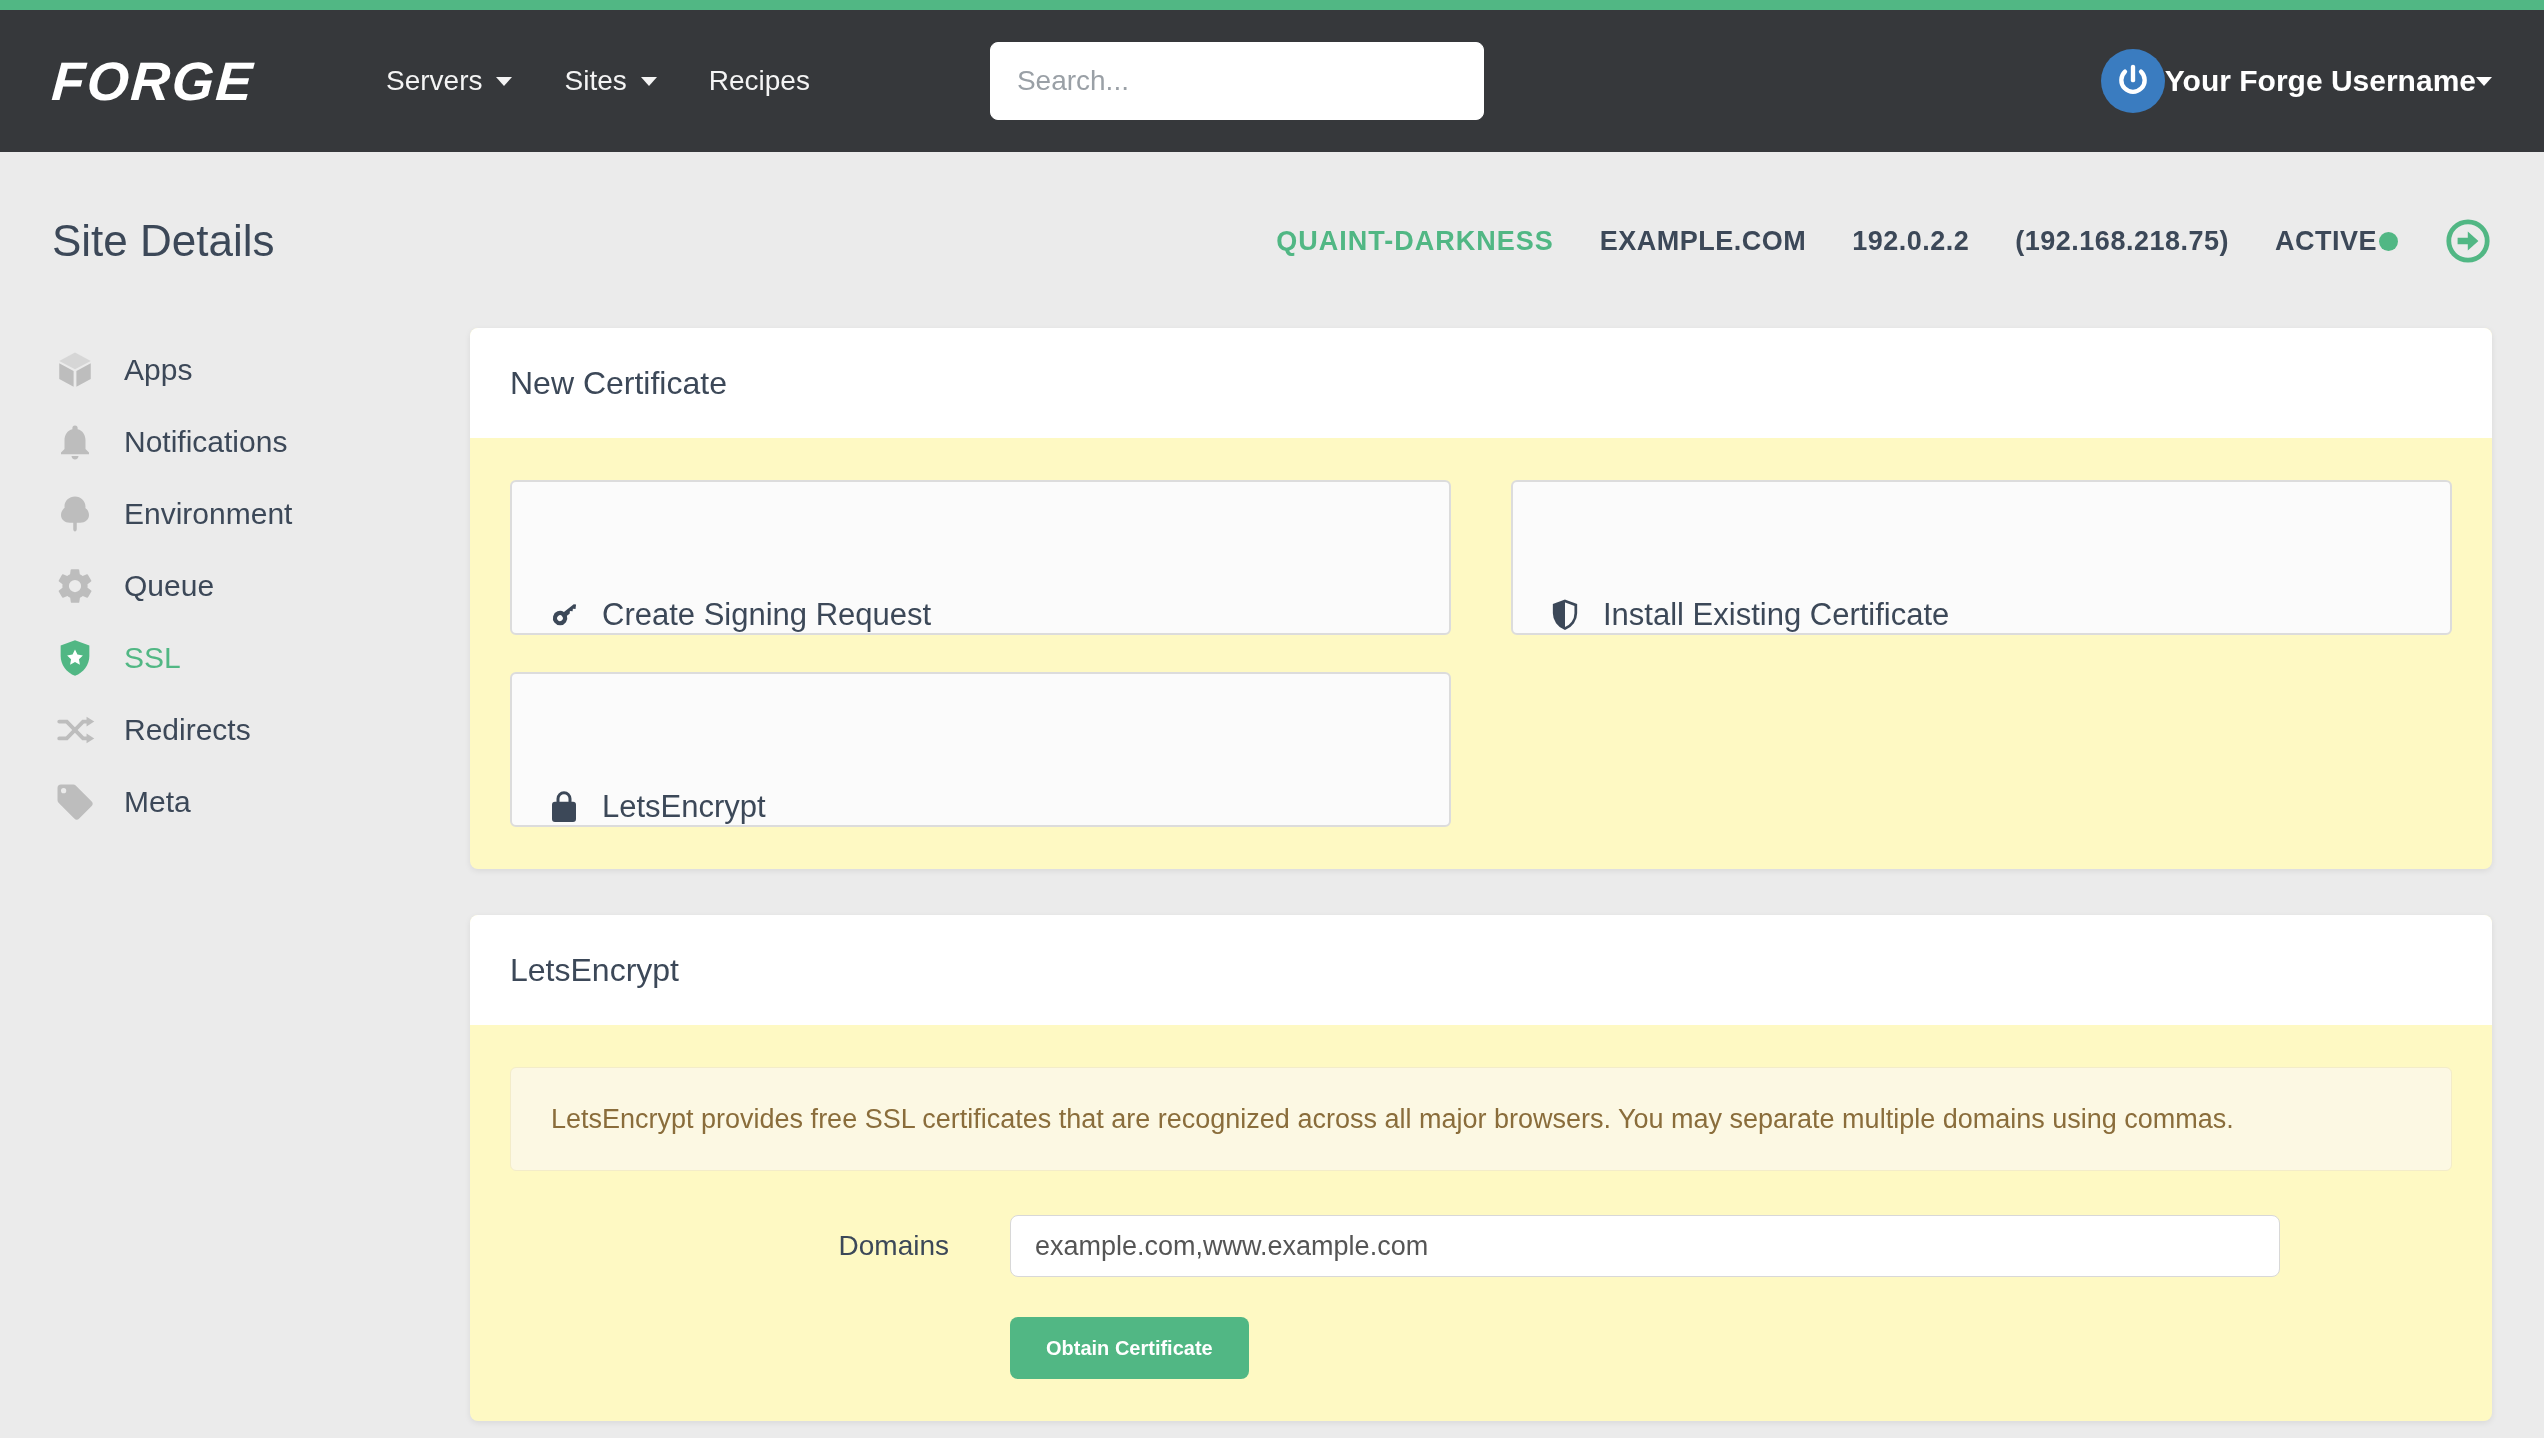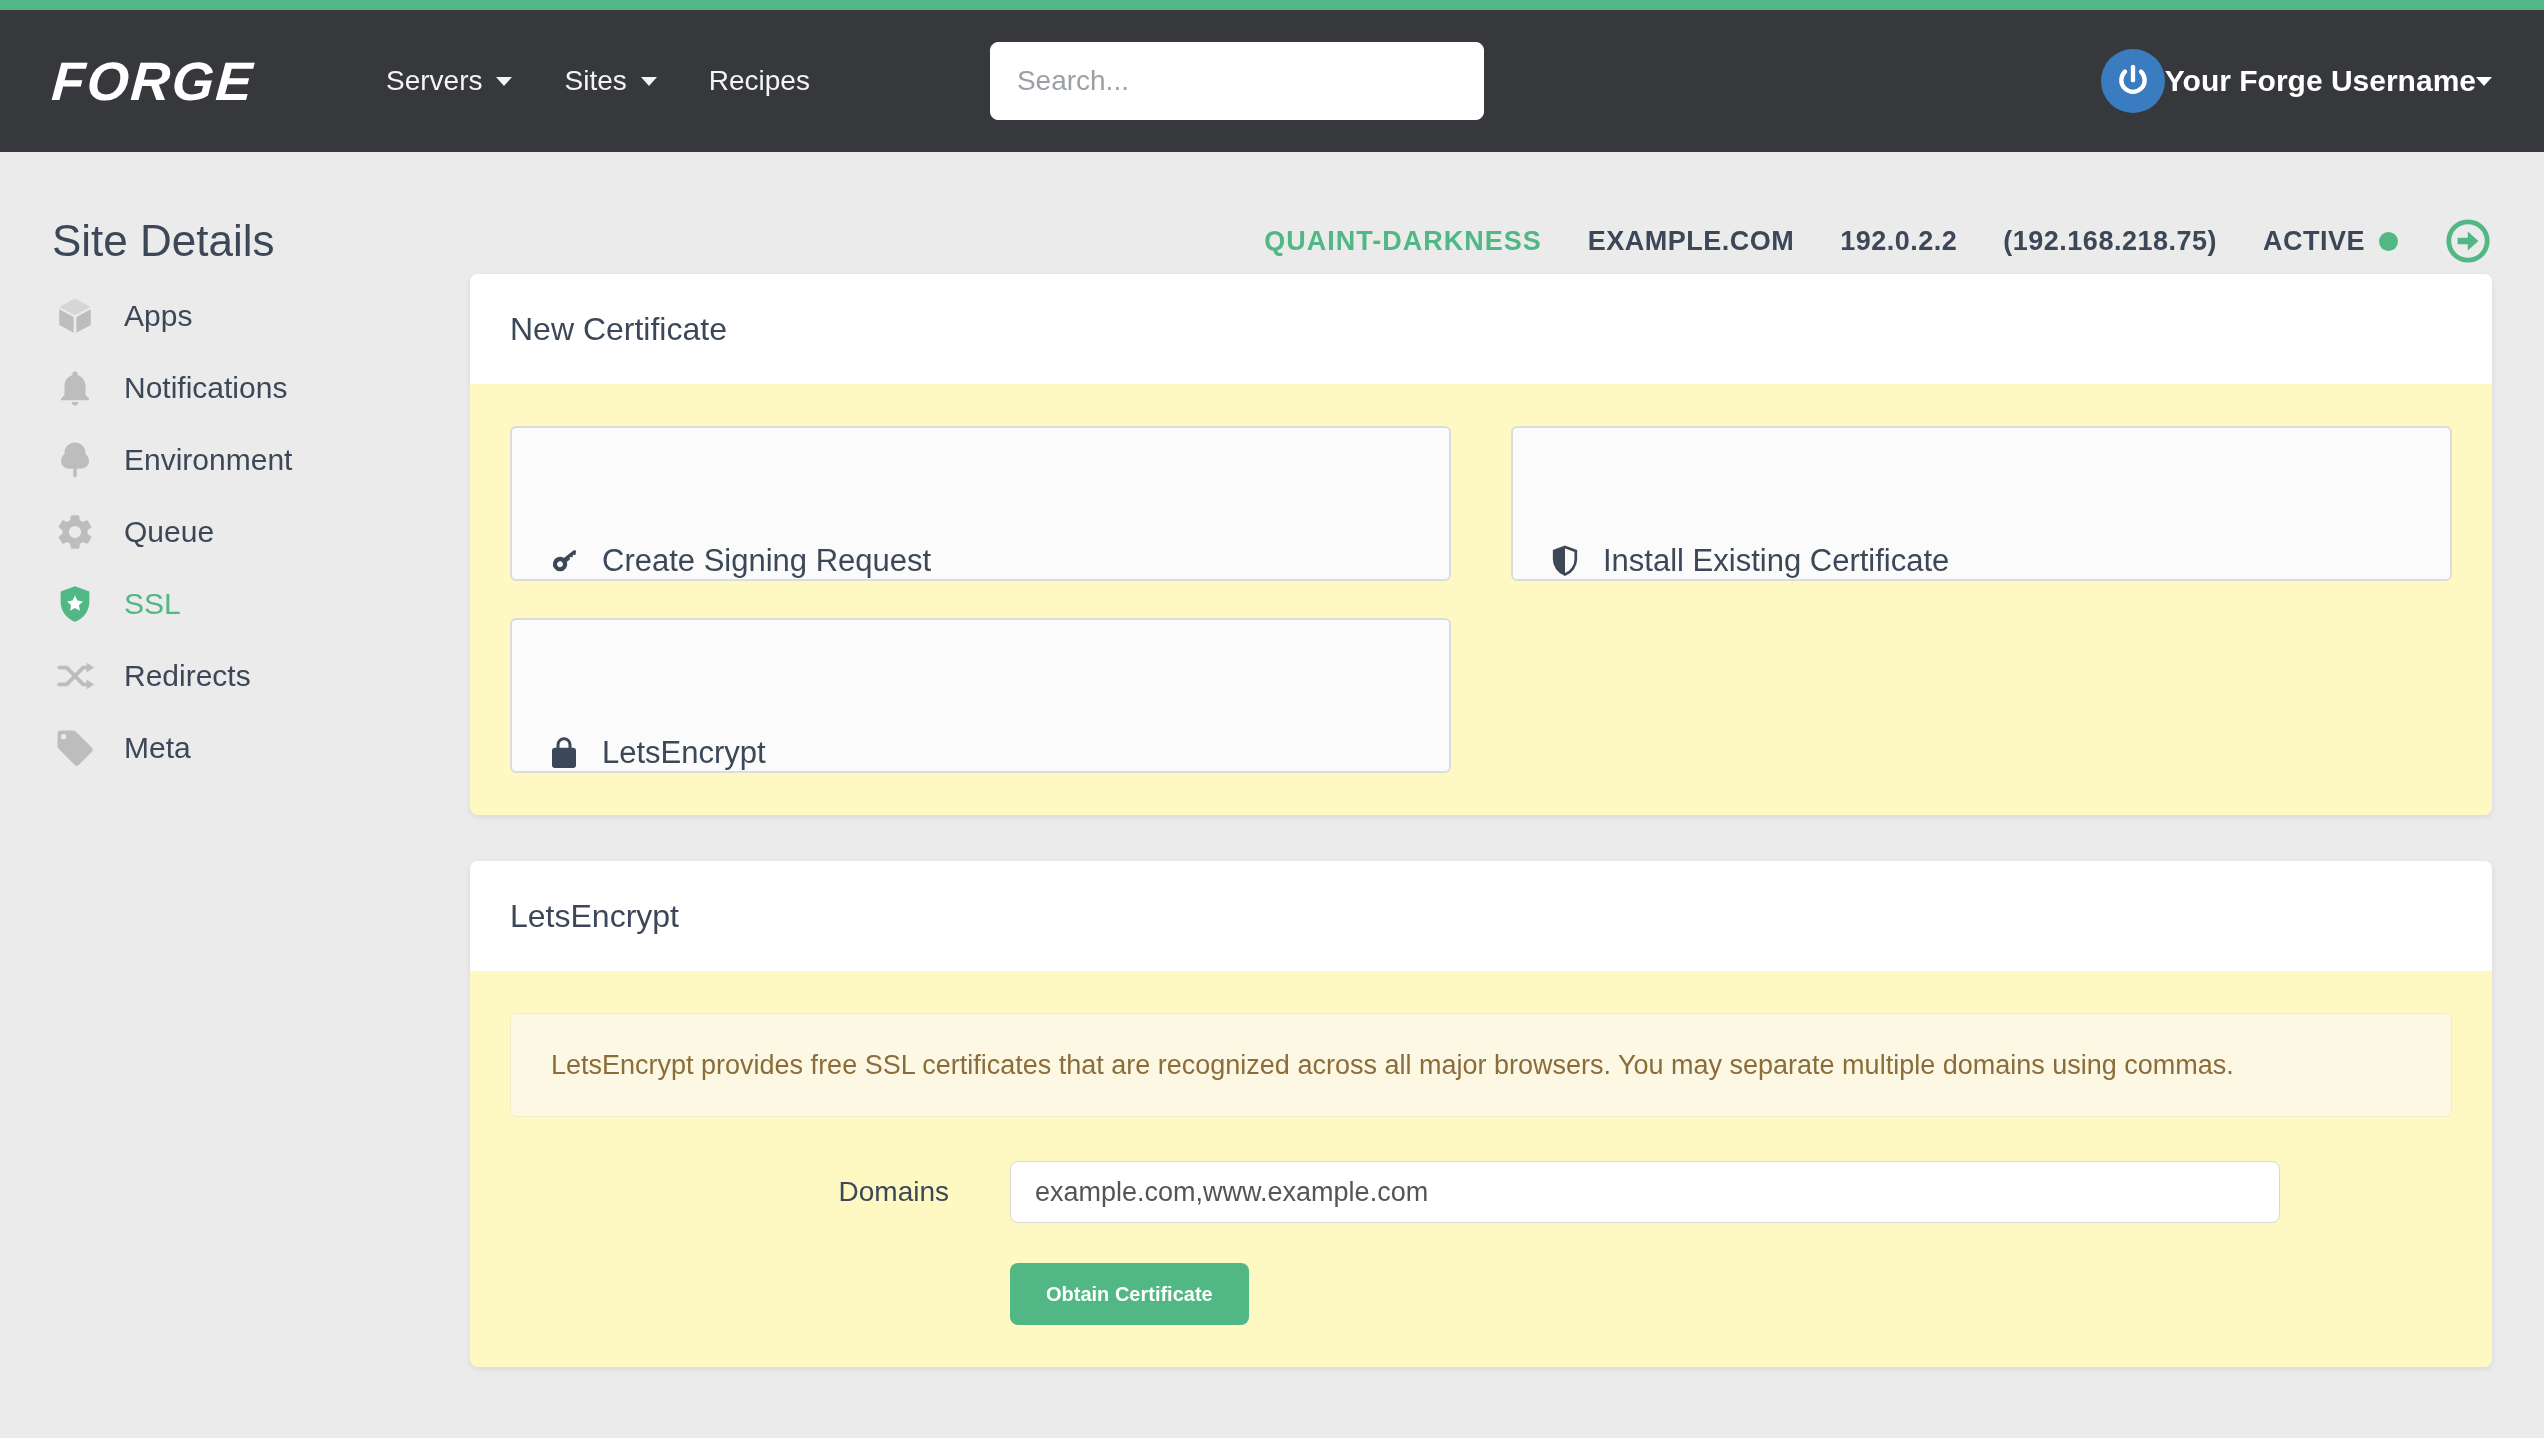--- a/index.html
+++ b/index.html
@@ -53,27 +53,27 @@
   .page-head {
     padding-top: 56px; height: 122px;
     display: flex; align-items: center; justify-content: space-between;
   }
   .page-title { font-size: 44px; font-weight: 400; color: var(--text-dark, #3c4858); }
   .site-meta {
     display: flex; align-items: center; gap: 46px;
     font-size: 27px; font-weight: 600; letter-spacing: 0.5px;
   }
   .server-name { color: var(--accent, #51b784); letter-spacing: 1px; }
-  .status-wrap { display: flex; align-items: center; gap: 14px; }
+  .status-wrap { display: flex; align-items: center; gap: 2px; }
   .status-dot { width: 19px; height: 19px; border-radius: 50%; background: var(--accent, #51b784); }
   .go-btn { width: 48px; height: 48px; color: var(--accent, #51b784); cursor: pointer; }
   .go-btn svg { width: 48px; height: 48px; }
 
   
-  .layout { display: flex; }
+  .layout { display: flex; margin-top: 54px; }
   .sidebar { width: 418px; flex: none; padding-top: 6px; }
   .side-item {
     height: 72px; display: flex; align-items: center; gap: 26px;
     font-size: 30px; color: var(--text-dark, #3c4858); cursor: pointer;
   }
   .side-icon { width: 46px; height: 46px; color: #bdbdbd; flex: none;
     display: flex; align-items: center; justify-content: center; }
   .side-icon svg { width: 42px; height: 42px; }
   .side-item.active { color: var(--accent, #51b784); }
   .side-item.active .side-icon { color: var(--accent, #51b784); }

